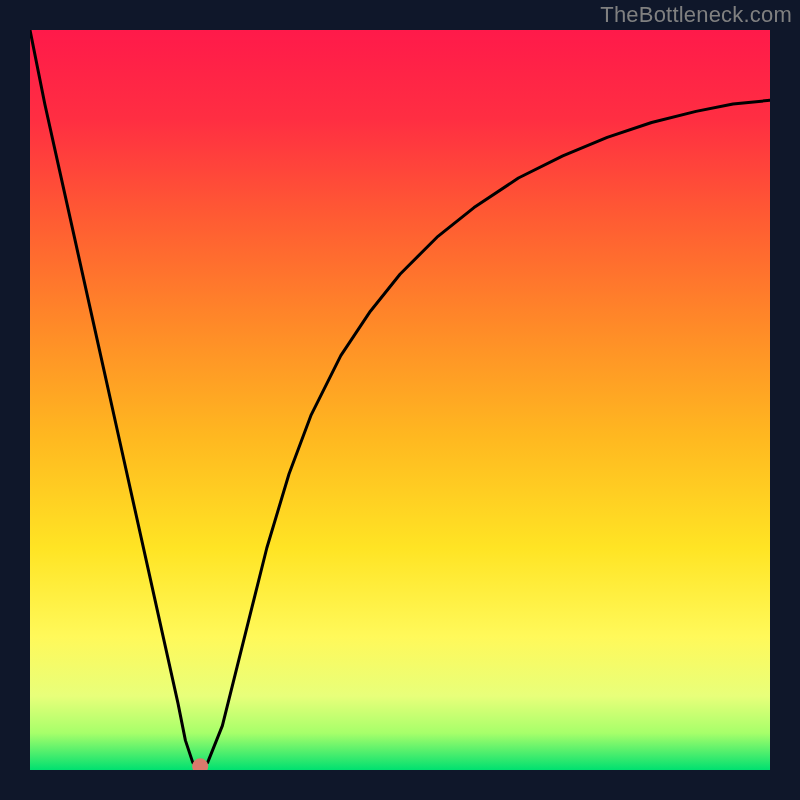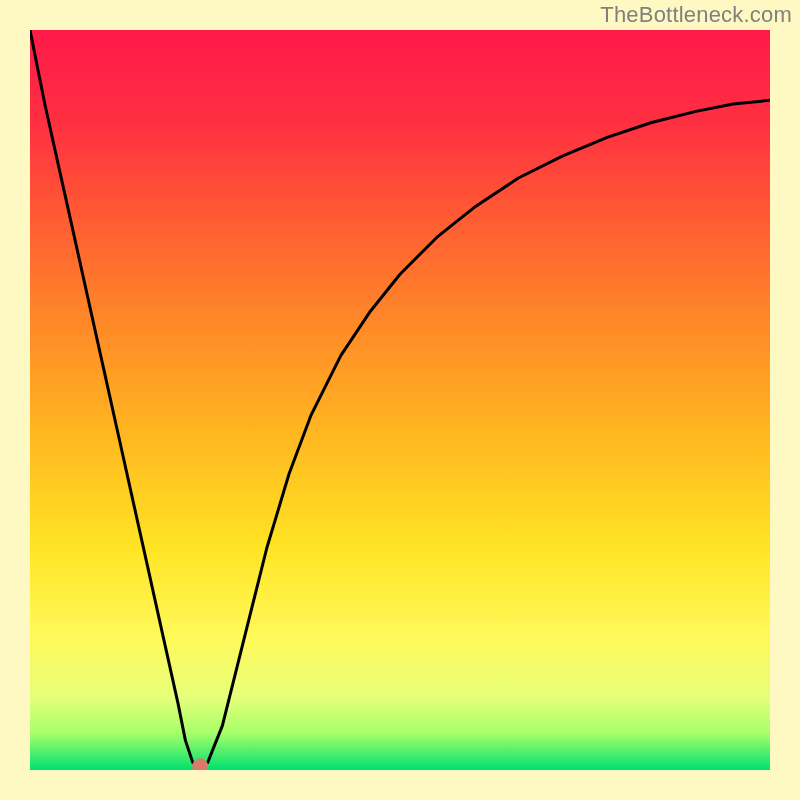--- a/index.html
+++ b/index.html
@@ -8,21 +8,21 @@
     width: 800px;
     height: 800px;
     overflow: hidden;
     background: #000;
     font-family: Arial, Helvetica, sans-serif;
   }
   .frame {
     position: relative;
     width: 800px;
     height: 800px;
-    background: #fef9c3;
+    background: #0f172a;
   }
   .watermark {
     position: absolute;
     top: 2px;
     right: 8px;
     color: #808080;
     font-size: 22px;
     font-weight: 500;
     letter-spacing: 0.2px;
     z-index: 10;

